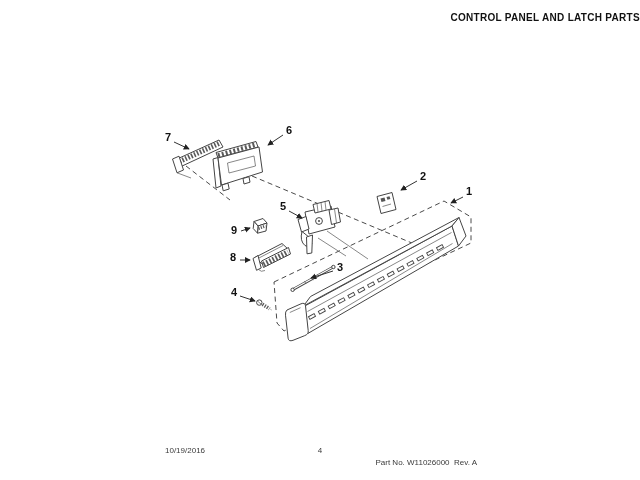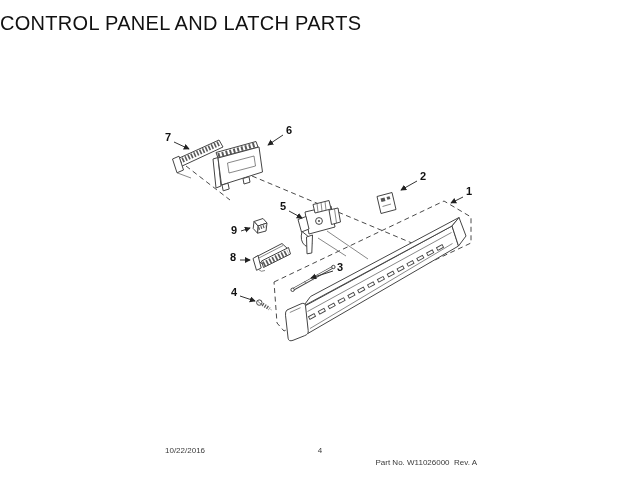--- a/index.html
+++ b/index.html
@@ -1,19 +1,19 @@
 <!DOCTYPE html>
 <html><head>
 <meta charset="utf-8">
 <style>
   html,body{margin:0;padding:0;background:#fff;}
   body{width:640px;height:480px;position:relative;overflow:hidden;
        font-family:"Liberation Sans",sans-serif;color:#1a1a1a;}
-  .page-title{position:absolute;top:12px;left:0;width:640px;text-align:left;
-       font-size:20px;font-weight:normal;letter-spacing:.3px;color:#111;}
+  .page-title{position:absolute;top:12px;left:0;width:640px;text-align:right;
+       font-size:10px;font-weight:bold;letter-spacing:.3px;color:#111;}
   .diagram-svg{position:absolute;top:0;left:0;}
   .thin{fill:none;stroke:#545454;stroke-width:.7;stroke-linejoin:round;}
   .fw{fill:#ffffff;stroke:#454545;stroke-width:1;stroke-linejoin:round;}
   .dash{fill:none;stroke:#4a4a4a;stroke-width:1;stroke-dasharray:5 3.5;stroke-linecap:butt;}
   .hatch{fill:none;stroke:#5a5a5a;stroke-linecap:butt;}
   .darkfill{fill:#555;stroke:none;}
   .callout{font-family:"Liberation Sans",sans-serif;font-size:11px;font-weight:bold;fill:#111;}
   .leader{fill:none;stroke:#333;stroke-width:1;}
   .footer{position:absolute;top:446px;left:160px;width:320px;height:12px;
        font-size:8px;color:#3a3a3a;}
@@ -157,16 +157,16 @@
     <text class="callout" x="234" y="296" text-anchor="middle">4</text>
     <text class="callout" x="283" y="210" text-anchor="middle">5</text>
     <text class="callout" x="289" y="134" text-anchor="middle">6</text>
     <text class="callout" x="168" y="141" text-anchor="middle">7</text>
     <text class="callout" x="233" y="261" text-anchor="middle">8</text>
     <text class="callout" x="234" y="234" text-anchor="middle">9</text>
   </g>
 </svg>
 
 <div class="footer">
-  <span class="f-left">10/22/2016</span>
+  <span class="f-left">10/19/2016</span>
   <span class="f-center">4</span>
   <span class="f-right">Part No. W11026000  Rev. A</span>
 </div>
 
 </body></html>

